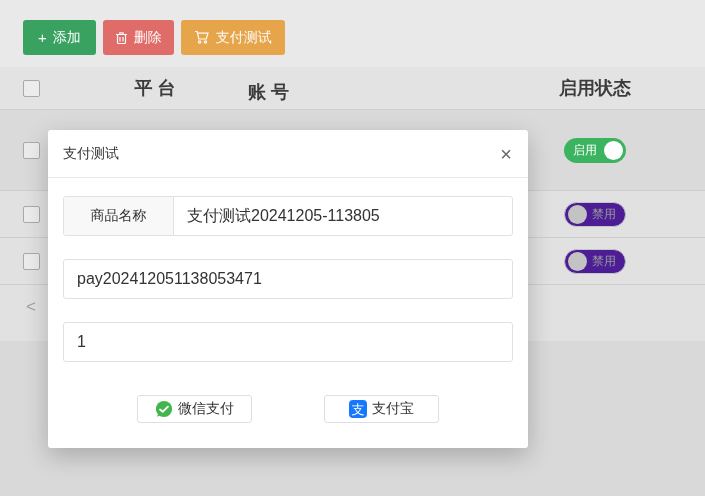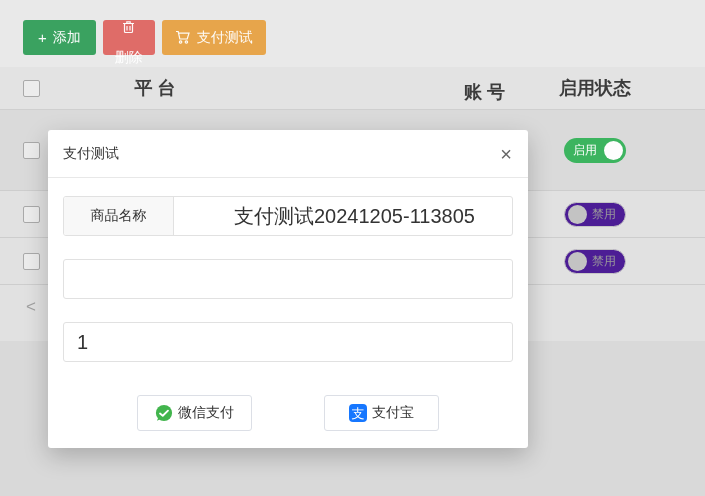--- a/index.html
+++ b/index.html
@@ -15,37 +15,37 @@
     background:#e9e9e9;border-bottom:1px solid #cfcfcf;
   }
   .toolbar{padding:20px 0 12px 23px;display:flex;gap:7px;}
   .btn{
     display:inline-flex;align-items:center;gap:6px;height:35px;
     border:none;border-radius:3px;color:rgba(255,255,255,.96);
     font-size:14px;padding:0 15px;cursor:pointer;
     font-family:inherit;line-height:35px;
   }
   .btn-add{background:#3aa260;}
-  .btn-del{background:#df6c68;padding:0 12px;flex-direction:column;}
+  .btn-del{background:#df6c68;padding:0 12px;}
   .btn-pay{background:#e7a54b;padding:0 13px;}
   .btn .glyph{font-size:15px;line-height:1;}
   .btn svg{display:block;}
 
   
   .thead{
     height:42px;background:#e3e3e3;border-bottom:1px solid #cfcfcf;
     display:flex;align-items:center;color:#3c3c3c;font-size:18px;font-weight:600;
   }
   .trow{display:flex;align-items:center;border-bottom:1px solid #cdcdcd;background:#e1e1e1;}
   .trow.selected{background:#dadada;}
   .row-tall{height:80px;}
   .row-std{height:46px;}
   .col-check{width:62px;display:flex;align-items:center;justify-content:center;}
   .col-platform{width:186px;text-align:center;}
-  .col-account{width:257px;text-align:right;margin-top:8px;}
+  .col-account{width:257px;text-align:left;margin-top:8px;}
   .col-status{flex:1;padding-right:20px;display:flex;align-items:center;justify-content:center;}
   .checkbox{
     width:15px;height:15px;background:#ececec;border:1px solid #a9a9a9;
     border-radius:2px;cursor:pointer;
   }
   
   .switch{
     position:relative;width:62px;height:25px;border-radius:13px;
     display:flex;align-items:center;cursor:pointer;font-size:12px;box-sizing:border-box;
   }
@@ -77,36 +77,36 @@
     height:47px;display:flex;align-items:center;justify-content:space-between;
     padding:0 16px 0 15px;border-bottom:1px solid #e8e8e8;
   }
   .modal-title{font-size:14px;color:#333;}
   .modal-close{
     color:#666;font-size:20px;line-height:1;cursor:pointer;user-select:none;
   }
   .modal-body{padding:18px 15px 0 15px;}
   .field{
     display:flex;align-items:stretch;height:38px;border:1px solid #e1e1e1;
-    border-radius:3px;margin-bottom:23px;background:#fff;overflow:hidden;gap:47px;
+    border-radius:3px;margin-bottom:23px;background:#fff;overflow:hidden;
   }
   .field-label{
     width:109px;flex:0 0 109px;background:#f8f8f8;border-right:1px solid #e1e1e1;
     display:flex;align-items:center;justify-content:center;
     font-size:14px;color:#333;
   }
   .field-value{
     flex:1;display:flex;align-items:center;padding-left:13px;
-    font-size:20px;color:#333;
+    font-size:16px;color:#333;
   }
   .pay-actions{
     display:flex;justify-content:center;gap:72px;margin-top:33px;
   }
   .pay-btn{
-    width:115px;height:36px;background:#fff;border:1px solid #dcdfe6;border-radius:3px;
+    width:115px;height:28px;background:#fff;border:1px solid #dcdfe6;border-radius:3px;
     display:inline-flex;align-items:center;justify-content:center;gap:5px;
     font-size:14px;color:#333;cursor:pointer;font-family:inherit;
   }
   .pay-btn svg{display:block;}
   .alipay-ic{
     width:18px;height:18px;border-radius:4px;background:#1677ff;color:#fff;
     display:flex;align-items:center;justify-content:center;font-size:13px;line-height:1;
   }
 </style>
 </head>
@@ -209,20 +209,21 @@
     <span class="modal-close">×</span>
   </div>
   <div class="modal-body">
 
     <div class="field">
       <div class="field-label">商品名称</div>
       <div class="field-value">支付测试20241205-113805</div>
     </div>
 
     <div class="field">
+      <div class="field-value">pay202412051138053471</div>
     </div>
 
     <div class="field">
       <div class="field-value">1</div>
     </div>
 
     <div class="pay-actions">
       <button class="pay-btn">
         <span>
           <svg width="18" height="18" viewBox="0 0 20 20">

